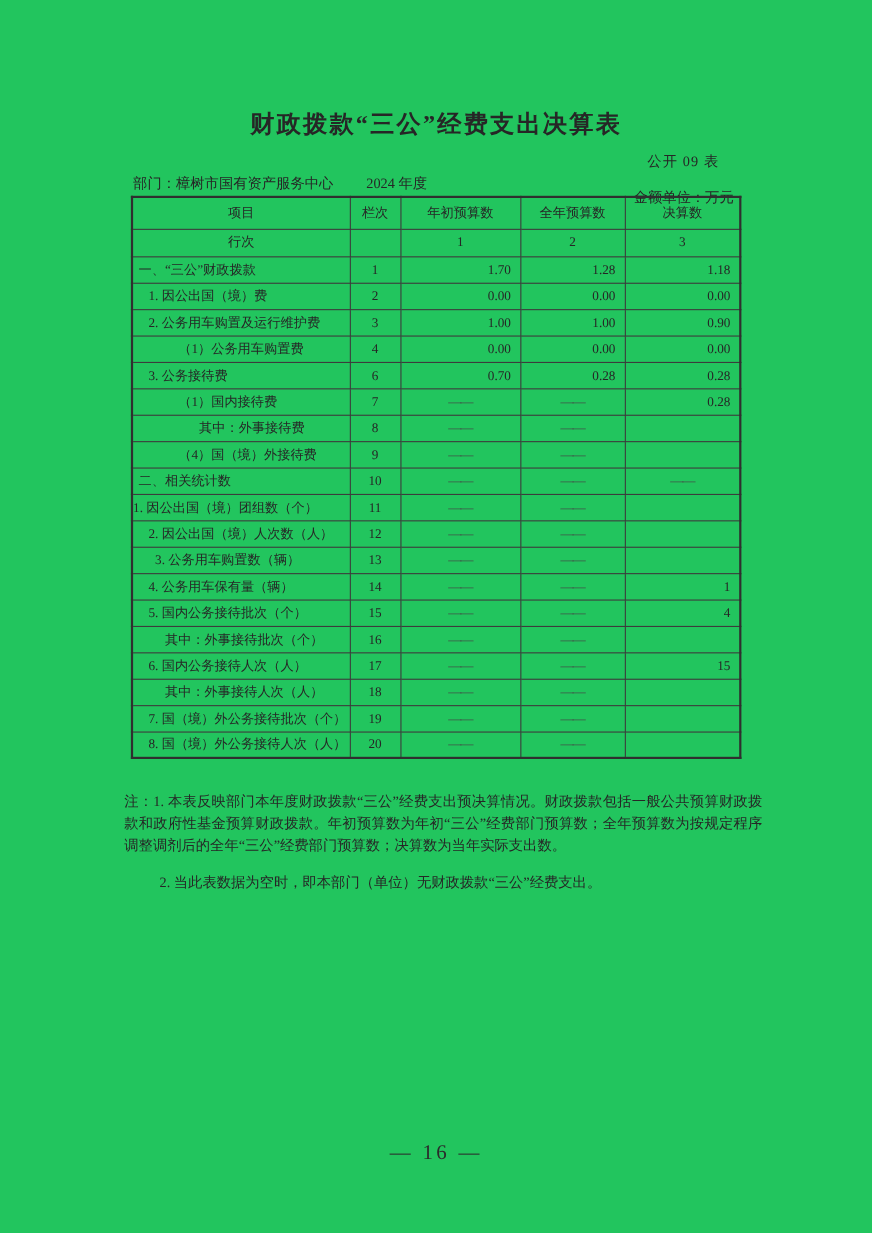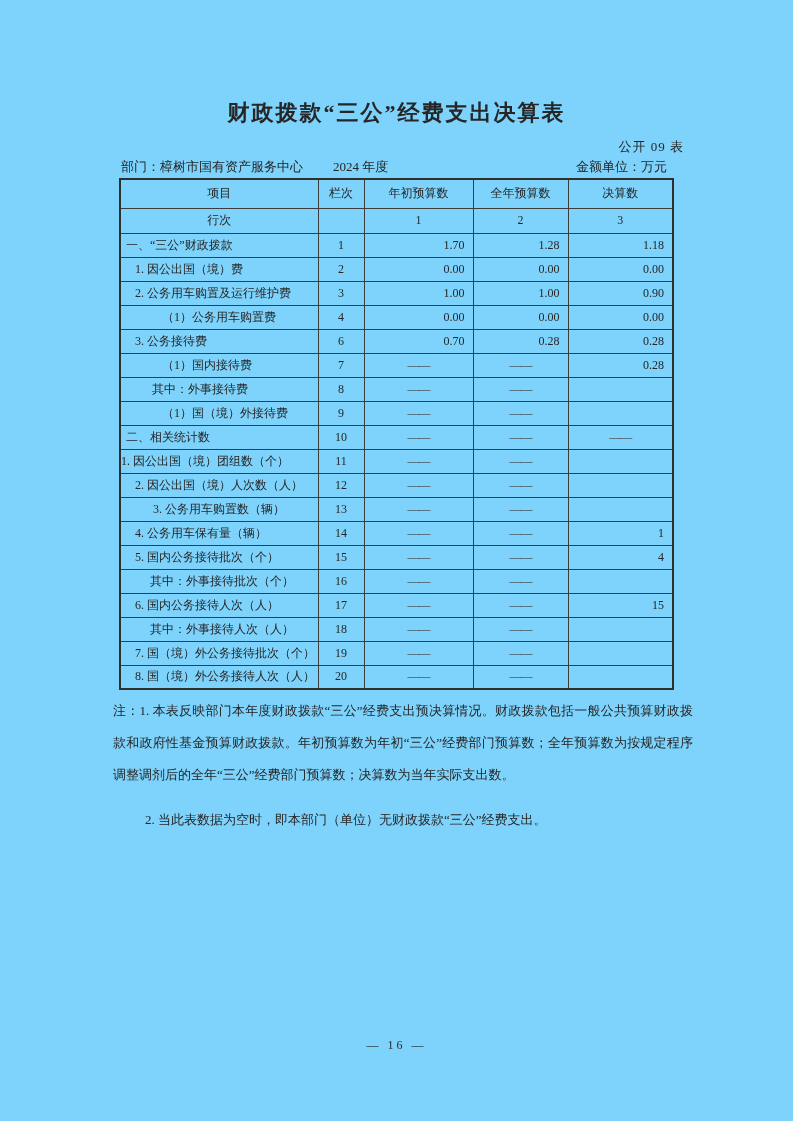--- a/index.html
+++ b/index.html
@@ -5,53 +5,53 @@
   * { margin: 0; padding: 0; box-sizing: border-box; }
   html, body { background: #ffffff; }
   body {
     font-family: "Liberation Serif", "DejaVu Serif", serif;
     color: #262626;
   }
   .page {
     position: relative;
     width: 793px;
     height: 1121px;
-    background: #7dd3fc;
+    background: #22c55e;
     overflow: hidden;
   }
   .title {
     position: absolute;
     top: 98px;
     left: 0;
     width: 100%;
     text-align: center;
     font-size: 22px;
     font-weight: bold;
     letter-spacing: 2px;
   }
   .table-code {
     position: absolute;
     top: 138px;
-    left: 131px;
+    left: 101px;
     width: 553px;
     text-align: right;
     font-size: 13px;
     letter-spacing: 1px;
   }
   .meta {
     position: absolute;
     top: 158px;
     left: 119px;
     width: 553px;
     height: 20px;
     font-size: 13px;
   }
   .meta .dept { position: absolute; left: 2px; top: 0; }
   .meta .year { position: absolute; left: 214px; top: 0; }
-  .meta .unit { position: absolute; right: 5px; top: 0; }
+  .meta .unit { position: absolute; right: 5px; top: 13px; }
 
   table.fin {
     position: absolute;
     top: 178px;
     left: 119px;
     width: 553px;
     border-collapse: collapse;
     table-layout: fixed;
     font-size: 12px;
     border: 2px solid #2f2f2f;
@@ -67,39 +67,39 @@
   tr.data-row { height: 24px; }
   table.fin th { text-align: center; }
   td.item { text-align: left; }
   td.center { text-align: center; }
   td.num { text-align: right; padding-right: 8px; }
   td.dash { text-align: center; color: #454545; letter-spacing: -1px; }
   td.empty { }
 
   .notes {
     position: absolute;
-    top: 695px;
+    top: 719px;
     left: 113px;
     width: 580px;
     font-size: 13px;
-    line-height: 32px;
+    line-height: 20px;
     text-align: justify;
   }
   .notes .note2 {
     margin-top: 13px;
     text-indent: 32px;
     text-align: left;
   }
   .pageno {
     position: absolute;
     top: 1038px;
     left: 0;
     width: 100%;
     text-align: center;
-    font-size: 12px;
+    font-size: 19px;
     letter-spacing: 3px;
     color: #2b2b2b;
   }
 </style>
 </head>
 <body>
 
 <div class="page">
 
   <h1 class="title">财政拨款“三公”经费支出决算表</h1>
@@ -173,28 +173,28 @@
           <td class="num">0.28</td>
         </tr>
         <tr class="data-row">
           <td class="item" style="padding-left: 41px;">（1）国内接待费</td>
           <td class="center">7</td>
           <td class="dash">——</td>
           <td class="dash">——</td>
           <td class="num">0.28</td>
         </tr>
         <tr class="data-row">
-          <td class="item" style="padding-left: 31px;">其中：外事接待费</td>
+          <td class="item" style="padding-left: 60px;">其中：外事接待费</td>
           <td class="center">8</td>
           <td class="dash">——</td>
           <td class="dash">——</td>
           <td class="empty"></td>
         </tr>
         <tr class="data-row">
-          <td class="item" style="padding-left: 41px;">（1）国（境）外接待费</td>
+          <td class="item" style="padding-left: 41px;">（4）国（境）外接待费</td>
           <td class="center">9</td>
           <td class="dash">——</td>
           <td class="dash">——</td>
           <td class="empty"></td>
         </tr>
         <tr class="data-row">
           <td class="item" style="padding-left: 5px;">二、相关统计数</td>
           <td class="center">10</td>
           <td class="dash">——</td>
           <td class="dash">——</td>
@@ -208,21 +208,21 @@
           <td class="empty"></td>
         </tr>
         <tr class="data-row">
           <td class="item" style="padding-left: 14px; margin-left: 11px;">2. 因公出国（境）人次数（人）</td>
           <td class="center">12</td>
           <td class="dash">——</td>
           <td class="dash">——</td>
           <td class="empty"></td>
         </tr>
         <tr class="data-row">
-          <td class="item" style="padding-left: 32px;">3. 公务用车购置数（辆）</td>
+          <td class="item" style="padding-left: 20px;">3. 公务用车购置数（辆）</td>
           <td class="center">13</td>
           <td class="dash">——</td>
           <td class="dash">——</td>
           <td class="empty"></td>
         </tr>
         <tr class="data-row">
           <td class="item" style="padding-left: 14px;">4. 公务用车保有量（辆）</td>
           <td class="center">14</td>
           <td class="dash">——</td>
           <td class="dash">——</td>

